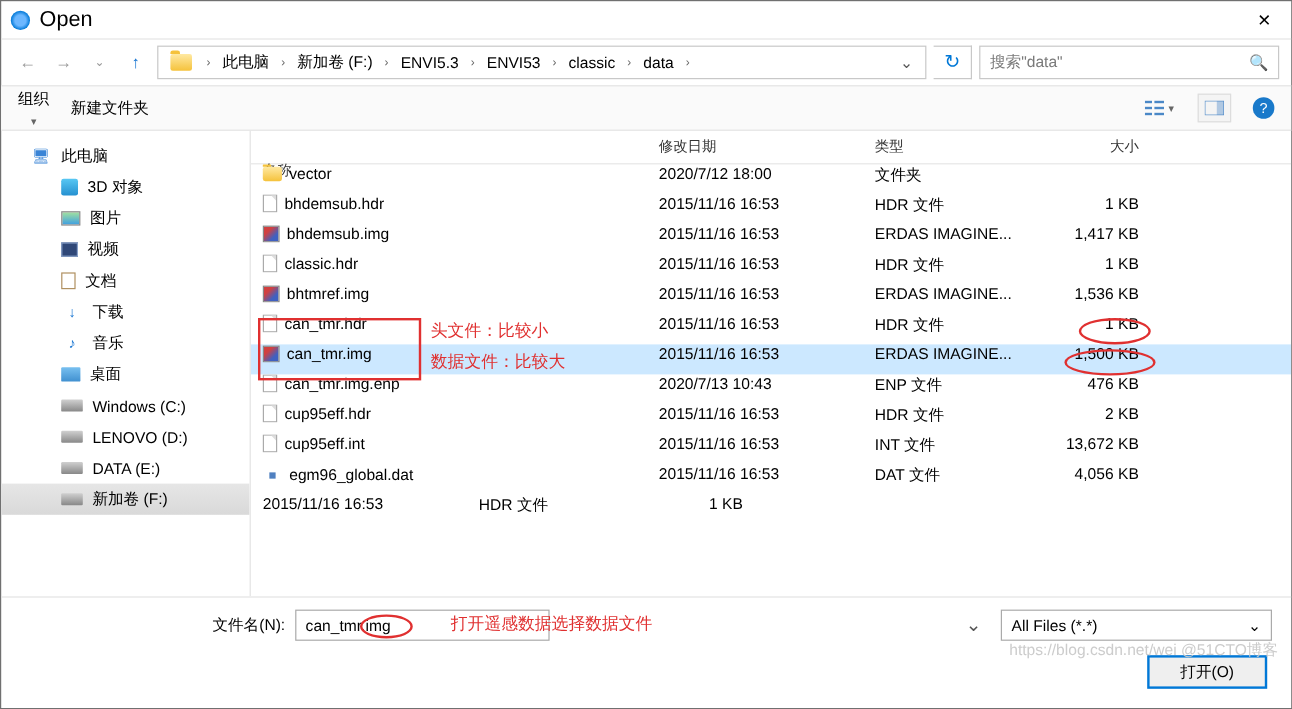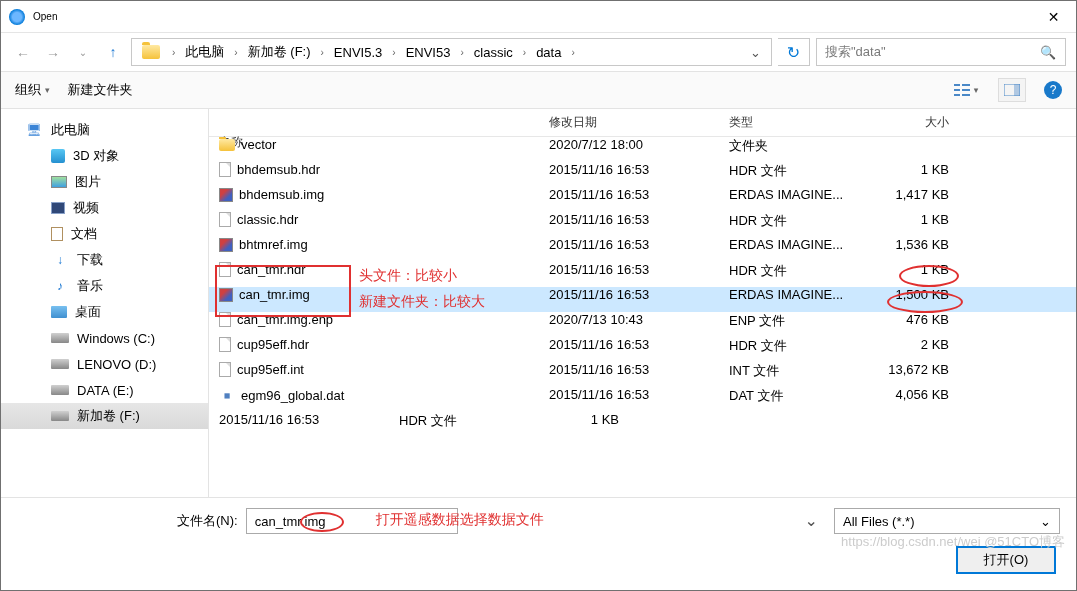--- a/index.html
+++ b/index.html
@@ -1,34 +1,34 @@
 <!DOCTYPE html>
 <html><head>
 <meta charset="utf-8">
 <style>
 * { margin: 0; padding: 0; box-sizing: border-box; font-family: "Microsoft YaHei", "Segoe UI", sans-serif; }
 body { background: #fff; width: 1077px; height: 591px; overflow: hidden; }
 .dialog { width: 1077px; height: 591px; border: 1px solid #707070; background: #fff; display: flex; flex-direction: column; }
 .titlebar { height: 32px; display: flex; align-items: center; padding: 0 0 0 8px; border-bottom: 1px solid #e5e5e5; }
 .titlebar .app-icon { width: 16px; height: 16px; background: radial-gradient(circle, #6cb7ff 40%, #0078d7 70%); border-radius: 50%; margin-right: 8px; }
-.titlebar .title { font-size: 10px; flex: 1; }
+.titlebar .title { font-size: 18px; flex: 1; }
 .titlebar .close { width: 45px; text-align: center; font-size: 14px; }
 .addrbar { height: 38px; display: flex; align-items: center; padding: 4px 10px; gap: 6px; }
 .navbtn { width: 24px; height: 24px; display: flex; align-items: center; justify-content: center; color: #999; font-size: 14px; }
 .navbtn.active { color: #1976d2; }
 .breadcrumb { flex: 1; height: 28px; border: 1px solid #c8c8c8; display: flex; align-items: center; padding: 0 4px; background: #fff; font-size: 13px; gap: 2px; }
 .folder-icon { width: 18px; height: 14px; background: linear-gradient(#ffe9a2, #f5c23b); border-radius: 2px; margin: 0 6px; position: relative; }
 .folder-icon::before { content: ""; position: absolute; top: -3px; left: 0; width: 8px; height: 3px; background: #f5c23b; border-radius: 2px 2px 0 0; }
 .bc-sep { color: #666; padding: 0 4px; font-size: 10px; }
 .bc-item { padding: 0 4px; }
 .refresh-btn { width: 32px; height: 28px; border: 1px solid #c8c8c8; border-left: none; display: flex; align-items: center; justify-content: center; color: #0078d7; }
 .searchbox { width: 250px; height: 28px; border: 1px solid #c8c8c8; display: flex; align-items: center; padding: 0 8px; color: #7a7a7a; font-size: 13px; gap: 6px; }
 .searchbox .mag { color: #555; }
 .toolbar { height: 38px; display: flex; align-items: center; padding: 0 14px; gap: 18px; font-size: 13px; border-top: 1px solid #e3e3e3; border-bottom: 1px solid #e3e3e3; background: #fafafa; }
-.tool-item { display: flex; align-items: center; gap: 4px; }
+.tool-item { display: flex; align-items: center; gap: 4px; flex-direction: column; }
 .spacer { flex: 1; }
 .pane-btn { width: 28px; height: 24px; display: flex; align-items: center; justify-content: center; border: 1px solid transparent; }
 .pane-btn.sq { background: #f4f4f4; border: 1px solid #ddd; }
 .help-circle { width: 18px; height: 18px; border-radius: 50%; background: #1979ca; color: #fff; font-size: 12px; display: flex; align-items: center; justify-content: center; }
 .body { flex: 1; display: flex; overflow: hidden; }
 .sidebar { width: 208px; border-right: 1px solid #e3e3e3; padding: 8px 0; overflow: auto; }
 .nav-item { height: 26px; display: flex; align-items: center; padding-left: 24px; font-size: 13px; gap: 8px; cursor: default; }
 .nav-item.sub { padding-left: 50px; }
 .nav-item.sel { background: linear-gradient(#e6e6e6, #d9d9d9); }
 .ico { width: 18px; height: 14px; display: inline-flex; align-items: center; justify-content: center; font-size: 12px; }
@@ -310,21 +310,21 @@
           </div>
           <div class="row">
             <div class="cell date">2015/11/16 16:53</div>
             <div class="cell type">HDR 文件</div>
             <div class="cell size">1 KB</div>
           </div>
         </div>
 
       <div class="anno-box" style="left:6px; top:156px; width:136px; height:52px;"></div>
       <div class="anno-text" style="left:150px; top:158px;">头文件：比较小</div>
-      <div class="anno-text" style="left:150px; top:184px;">新建文件夹：比较大</div>
+      <div class="anno-text" style="left:150px; top:184px;">数据文件：比较大</div>
       <div class="anno-ell" style="left:690px; top:156px; width:60px; height:22px;"></div>
       <div class="anno-ell" style="left:678px; top:182px; width:76px; height:22px;"></div>
     </div>
   </div>
 
   <div class="footer">
     <div class="fn-row">
       <span class="fn-label">文件名(N):</span>
       <div class="fn-input-wrap" style="position:relative;">
         <input class="fn-input" value="can_tmr.img" style="">

